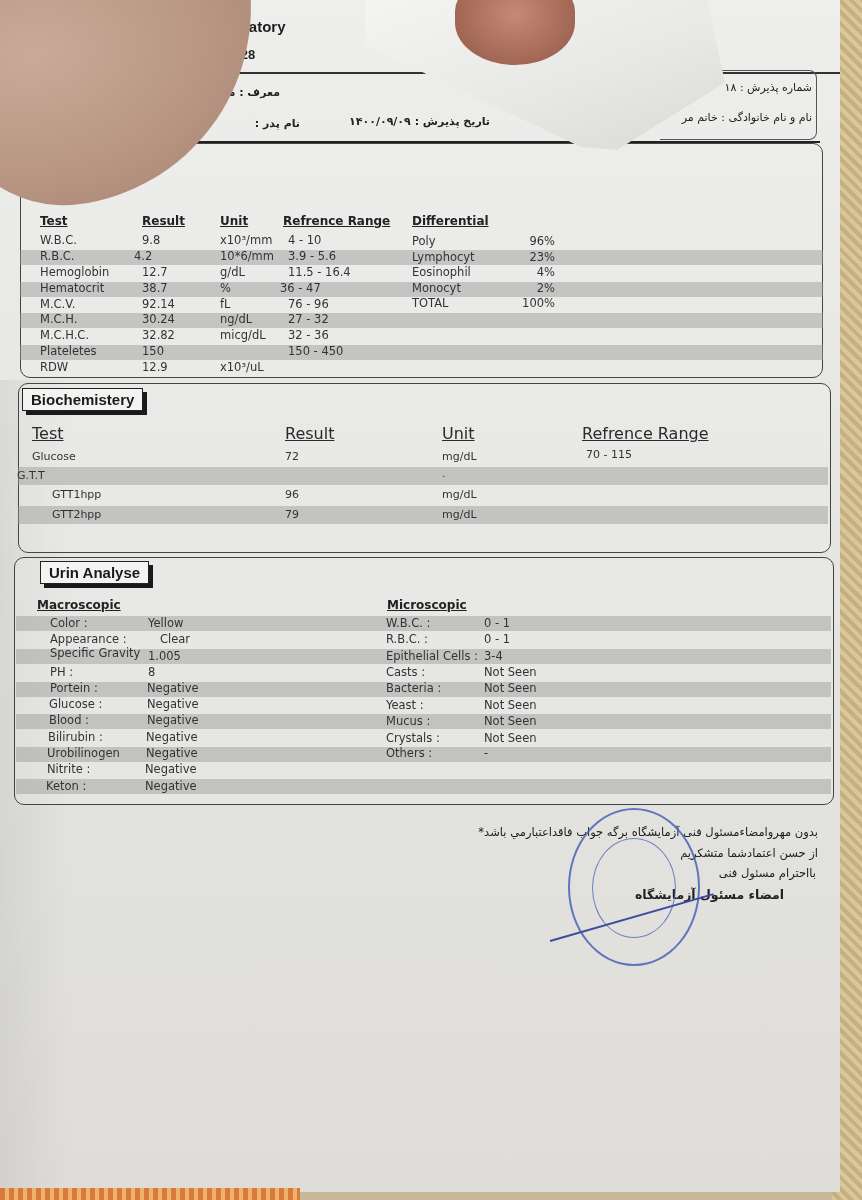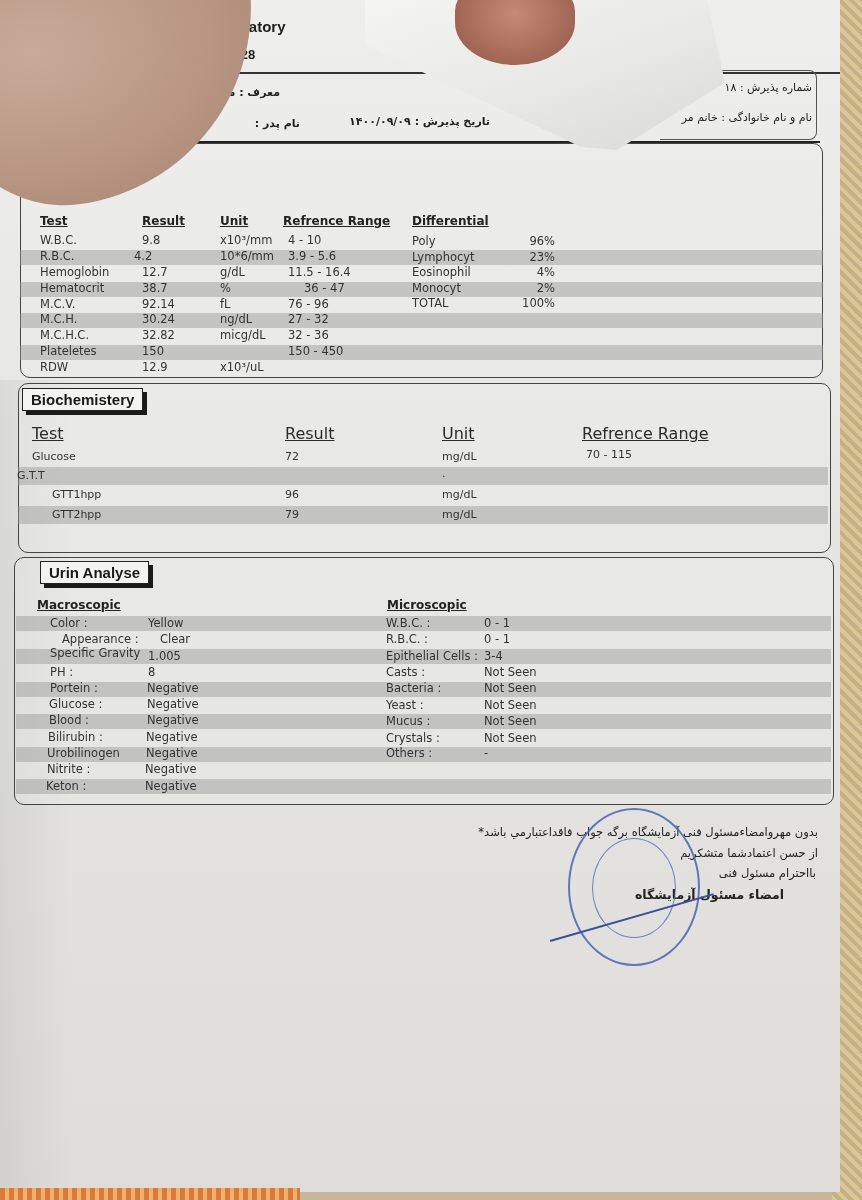--- a/index.html
+++ b/index.html
@@ -157,21 +157,21 @@
     <div>
       <div class="txt" style="left:40px; top:265px;">Hemoglobin</div>
       <div class="txt" style="left:142px; top:265px;">12.7</div>
       <div class="txt" style="left:220px; top:265px;">g/dL</div>
       <div class="txt" style="left:288px; top:265px;">11.5 - 16.4</div>
     </div>
     <div>
       <div class="txt" style="left:40px; top:281px;">Hematocrit</div>
       <div class="txt" style="left:142px; top:281px;">38.7</div>
       <div class="txt" style="left:220px; top:281px;">%</div>
-      <div class="txt" style="left:304px; top:281px;">36 - 47</div>
+      <div class="txt" style="left:280px; top:281px;">36 - 47</div>
     </div>
     <div>
       <div class="txt" style="left:40px; top:297px;">M.C.V.</div>
       <div class="txt" style="left:142px; top:297px;">92.14</div>
       <div class="txt" style="left:220px; top:297px;">fL</div>
       <div class="txt" style="left:288px; top:297px;">76 - 96</div>
     </div>
     <div>
       <div class="txt" style="left:40px; top:312px;">M.C.H.</div>
       <div class="txt" style="left:142px; top:312px;">30.24</div>
@@ -261,21 +261,21 @@
   <div class="sec-title" style="left:20px; top:561px;margin-left:20px;">Urin Analyse</div>
   <div class="hdr" style="left:37px; top:598px;">Macroscopic</div>
   <div class="hdr" style="left:387px; top:598px;">Microscopic</div>
 
   <div>
     <div>
         <div class="txt" style="left:50px; top:616px;">Color :</div>
         <div class="txt" style="left:148px; top:616px;">Yellow</div>
       </div>
     <div>
-        <div class="txt" style="left:50px; top:632px;margin-left:12px;">Appearance :</div>
+        <div class="txt" style="left:50px; top:632px;">Appearance :</div>
         <div class="txt" style="left:148px; top:632px;margin-left:12px;">Clear</div>
       </div>
     <div>
         <div class="txt" style="left:50px; top:646px;">Specific Gravity</div>
         <div class="txt" style="left:148px; top:649px;">1.005</div>
       </div>
     <div>
         <div class="txt" style="left:50px; top:665px;">PH :</div>
         <div class="txt" style="left:148px; top:665px;">8</div>
       </div>

